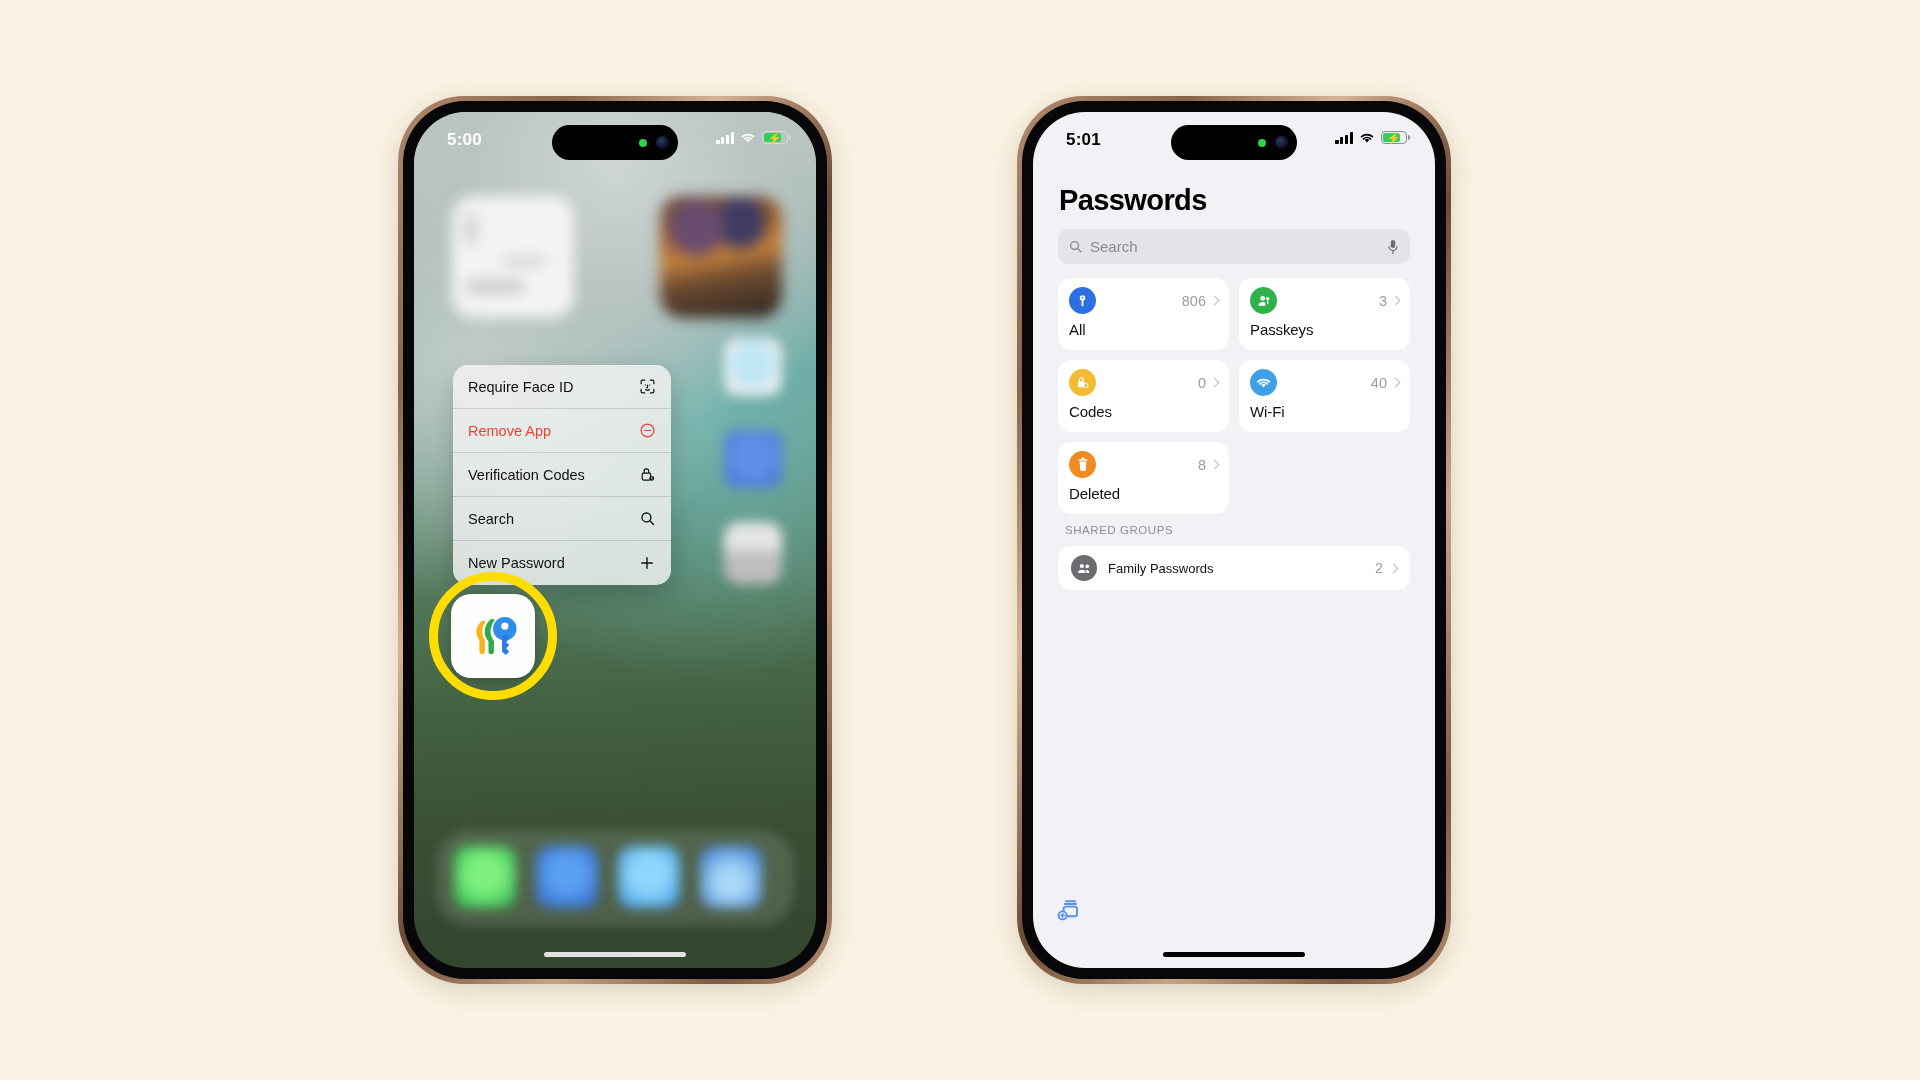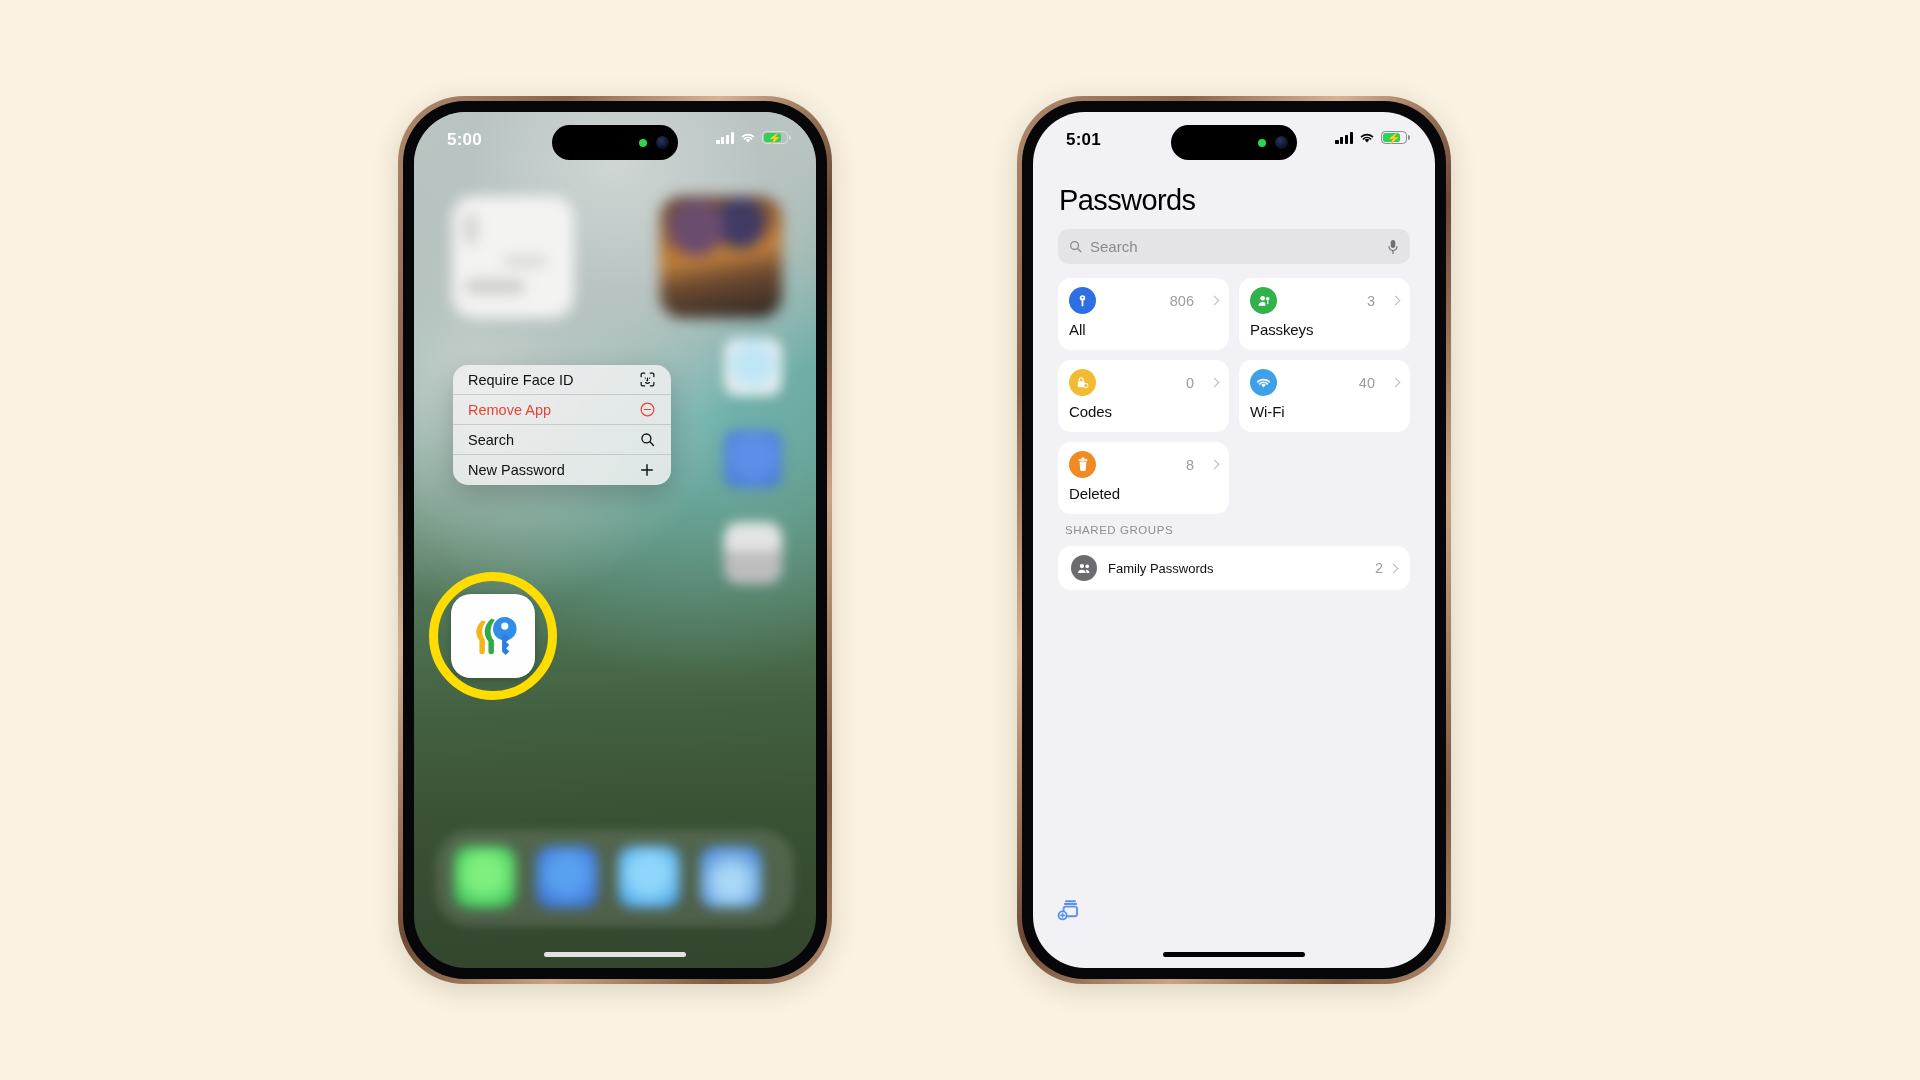--- a/index.html
+++ b/index.html
@@ -126,21 +126,21 @@
   
   .ctx-menu {
     position:absolute; left:39px; top:253px; width:218px;
     border-radius:15px; overflow:hidden; z-index:30;
     background: rgba(243,243,243,.82);
     backdrop-filter: blur(20px);
     box-shadow: 0 10px 28px rgba(0,0,0,.22);
   }
   .ctx-item {
     display:flex; align-items:center; justify-content:space-between;
-    height:30px; padding:0 14px 0 15px;
+    height:44px; padding:0 14px 0 15px;
     font-size:14.5px; color:#111;
     border-bottom:.5px solid rgba(90,90,90,.22);
   }
   .ctx-item:last-child { border-bottom:none; }
   .ctx-item.destructive { color:#ea4335; }
   .ctx-item.sep-thick { border-bottom:3px solid rgba(120,120,120,.22); }
   .ctx-ic { width:20px; height:20px; display:flex; align-items:center; justify-content:center; }
   .ctx-ic svg { display:block; }
 
   
@@ -154,21 +154,21 @@
     width:84px; height:84px; border-radius:20px;
     background:#fefefe; z-index:34;
     box-shadow: 0 2px 7px rgba(0,0,0,.22);
     display:flex; align-items:center; justify-content:center;
   }
 
   
   .app-bg { position:absolute; inset:0; background:#f1f1f6; }
   .app-title {
     position:absolute; left:26px; top:72px;
-    font-size:29px; font-weight:normal; letter-spacing:-.6px; color:#000;
+    font-size:29px; font-weight:bold; letter-spacing:-.6px; color:#000;
   }
   .searchbar {
     position:absolute; left:25px; right:25px; top:117px; height:35px;
     border-radius:11px; background:#e3e3e8;
     display:flex; align-items:center; padding:0 10px;
   }
   .searchbar .ph { font-size:15px; color:#8a8a8e; margin-left:7px; flex:1; }
 
   .grid {
     position:absolute; left:25px; right:25px; top:166px;
@@ -176,21 +176,21 @@
   }
   .gcard {
     position:relative; background:#fff; border-radius:13px;
     height:72px; padding:9px 11px 0 11px;
   }
   .gcard .row1 { display:flex; align-items:center; justify-content:space-between; }
   .gbadge {
     width:27px; height:27px; border-radius:50%;
     display:flex; align-items:center; justify-content:center; color:#fff;
   }
-  .gcount { display:flex; align-items:center; gap:17px; color:#9c9ca2; font-size:14.5px; }
+  .gcount { display:flex; align-items:center; gap:5px; color:#9c9ca2; font-size:14.5px; }
   .chev { width:7px; height:7px; border-right:1.8px solid #b9b9bf; border-top:1.8px solid #b9b9bf;
           transform: rotate(45deg); }
   .glabel { margin-top:7px; font-size:15px; color:#111; letter-spacing:-.1px; }
 
   .section-hd {
     position:absolute; left:32px; top:412px;
     font-size:11.5px; letter-spacing:.55px; color:#8d8d93;
   }
   .shared-row {
     position:absolute; left:25px; right:25px; top:434px; height:44px;
@@ -263,20 +263,31 @@
           <span>Remove App</span>
           <span class="ctx-ic">
             <svg width="17" height="17" viewBox="0 0 24 24" fill="none" stroke="#ea4335" stroke-width="1.7" stroke-linecap="round">
               <circle cx="12" cy="12" r="9"></circle>
                   <path d="M7.5 12h9"></path>
             </svg>
           </span>
         </div>
 
 
+        <div class="ctx-item">
+          <span>Verification Codes</span>
+          <span class="ctx-ic">
+            <svg width="17" height="17" viewBox="0 0 24 24" fill="none" stroke="#111" stroke-width="1.6">
+              <rect x="4.5" y="10" width="12" height="10" rx="2.2"></rect>
+              <path d="M7.3 10V7.2a3.2 3.2 0 0 1 6.4 0V10"></path>
+              <circle cx="18" cy="17.5" r="3.4" fill="#111" stroke="none"></circle>
+              <path d="M18 15.8v1.8l1.2.8" stroke="#fff" stroke-width="1.1" stroke-linecap="round"></path>
+            </svg>
+          </span>
+        </div>
 
         <div class="ctx-item">
           <span>Search</span>
           <span class="ctx-ic">
             <svg width="17" height="17" viewBox="0 0 24 24" fill="none" stroke="#111" stroke-width="1.9" stroke-linecap="round">
               <circle cx="10.5" cy="10.5" r="6.3"></circle>
                   <path d="M15.3 15.3 20.5 20.5"></path>
             </svg>
           </span>
         </div>

